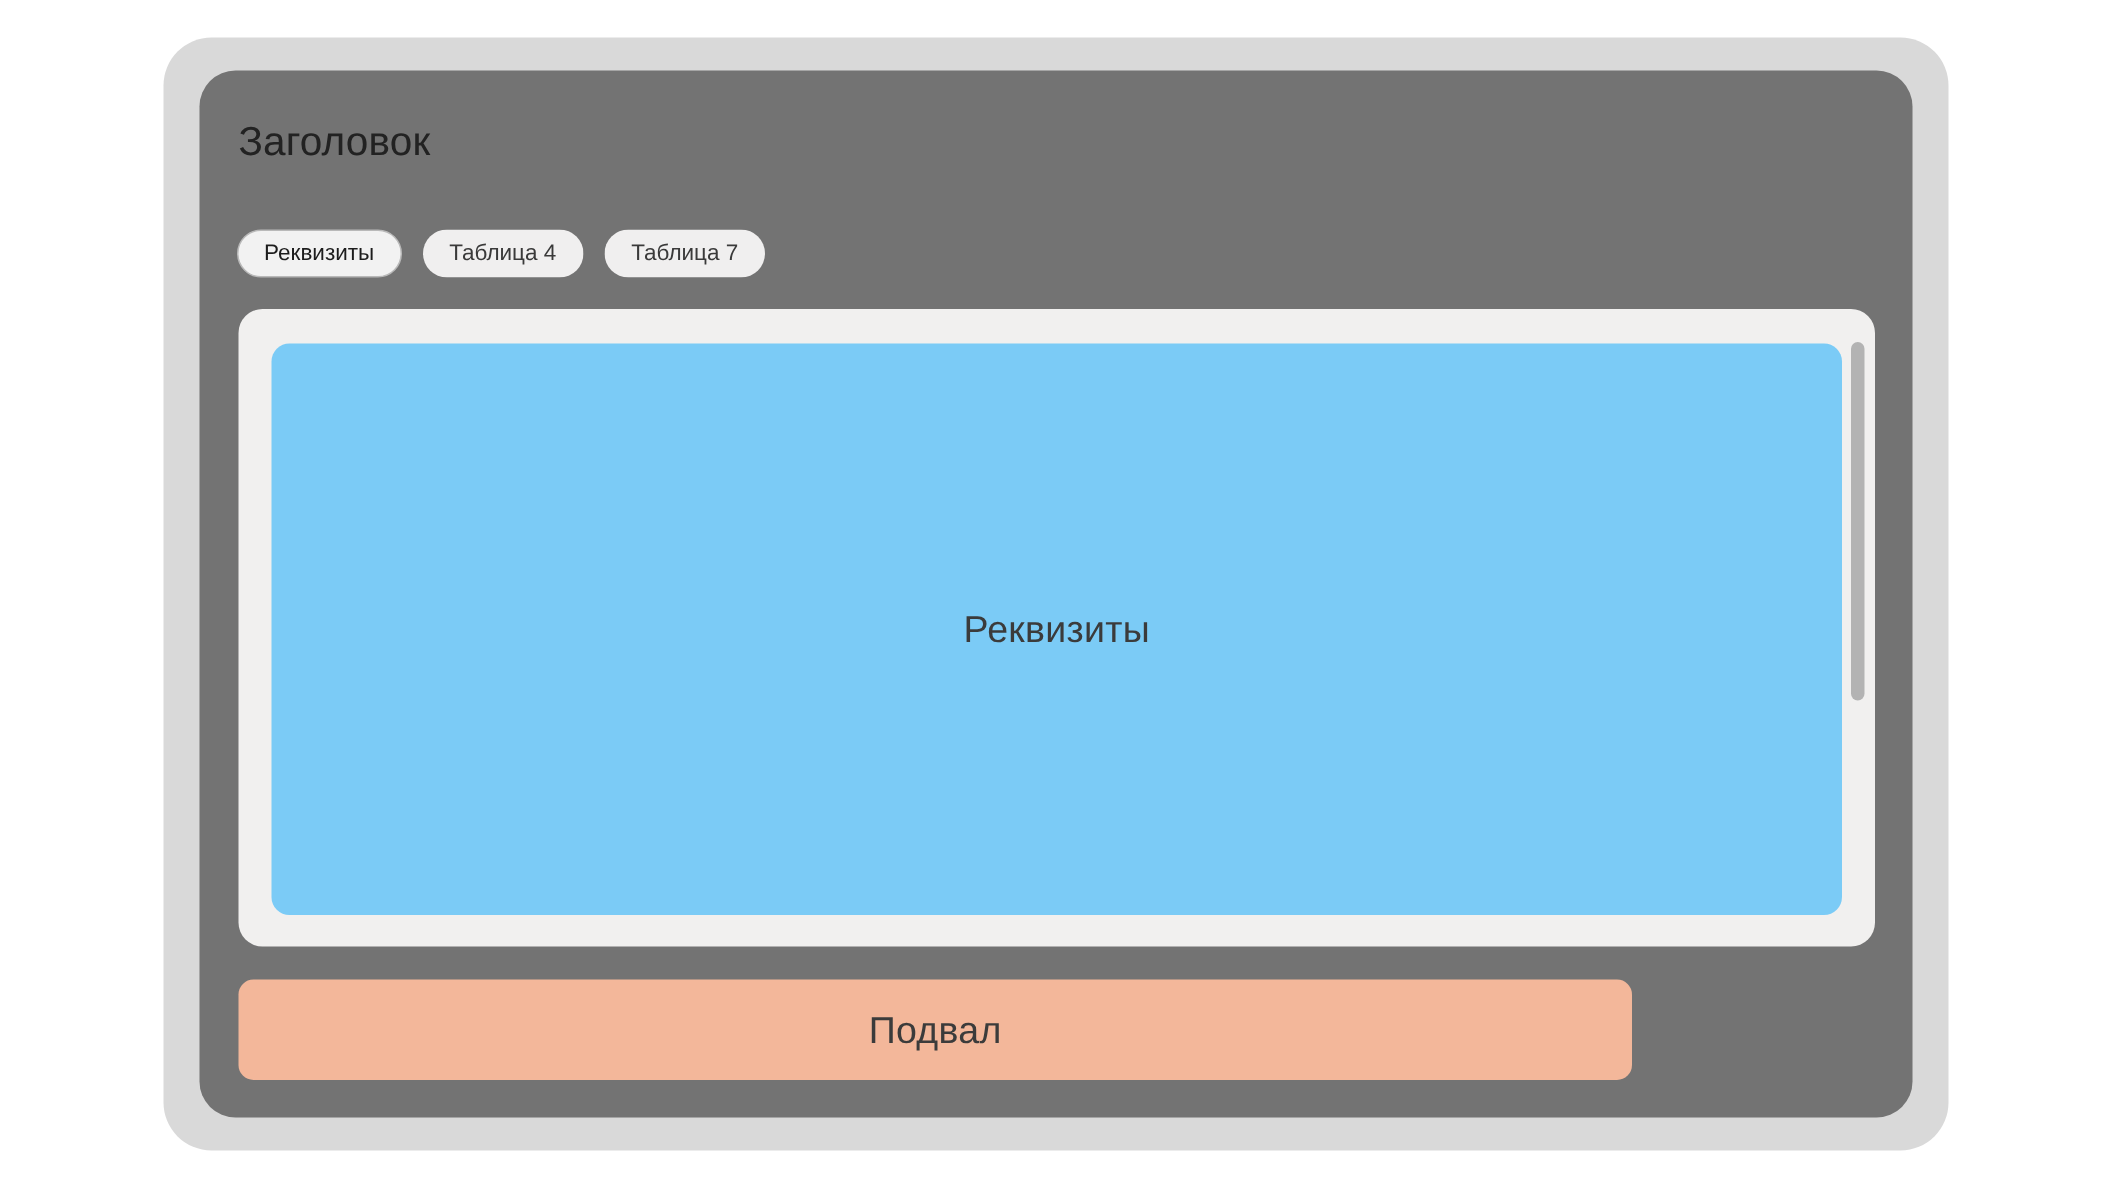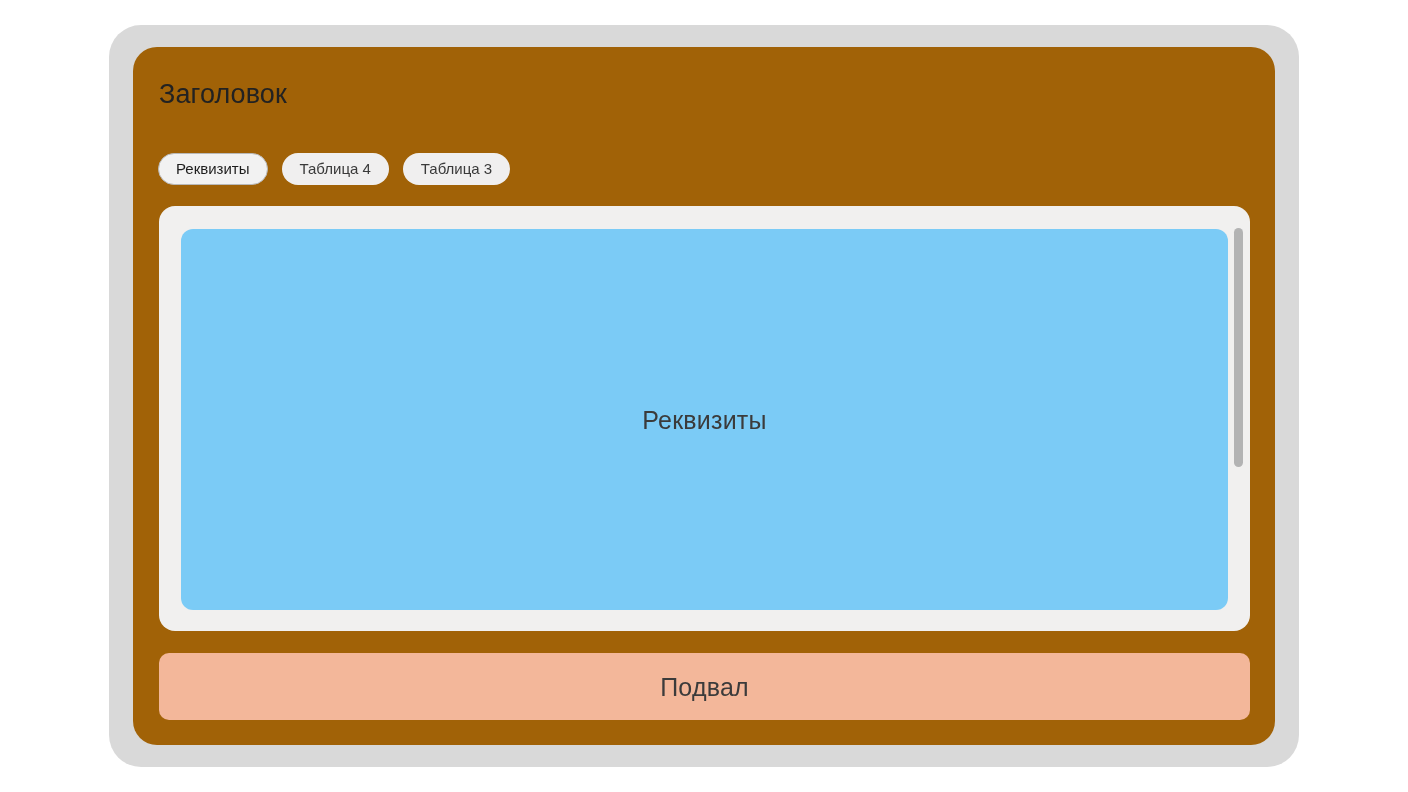--- a/index.html
+++ b/index.html
@@ -26,21 +26,21 @@
     box-sizing: border-box;
   }
 
   
   #app-card {
     position: absolute;
     left: 24px;
     top: 22px;
     width: 1142px;
     height: 698px;
-    background: #a16207;
+    background: #737373;
     border-radius: 24px;
     box-sizing: border-box;
     overflow: hidden;
   }
 
   
   #page-title {
     position: absolute;
     left: 26px;
     top: 31px;
@@ -137,21 +137,21 @@
     background: #b3b3b3;
     border-radius: 5px;
     cursor: grab;
   }
 
   
   #footer-bar {
     position: absolute;
     left: 26px;
     top: 606px;
-    width: 1091px;
+    width: 929px;
     height: 67px;
     background: #f3b79a;
     border-radius: 10px;
     box-sizing: border-box;
     display: flex;
     align-items: center;
     justify-content: center;
   }
   #footer-label {
     font-size: 25px;
@@ -166,21 +166,21 @@
 
 <div id="window-frame">
 
   <div id="app-card">
 
     <div id="page-title">Заголовок</div>
 
     <div id="tab-bar">
       <div class="tab is-active">Реквизиты</div>
       <div class="tab">Таблица 4</div>
-      <div class="tab">Таблица 3</div>
+      <div class="tab">Таблица 7</div>
     </div>
 
     <div id="content-panel">
 
       <div id="content-block">
         <span id="content-block-label">Реквизиты</span>
       </div>
 
       <div id="scrollbar-track">
         <div id="scrollbar-thumb"></div>

